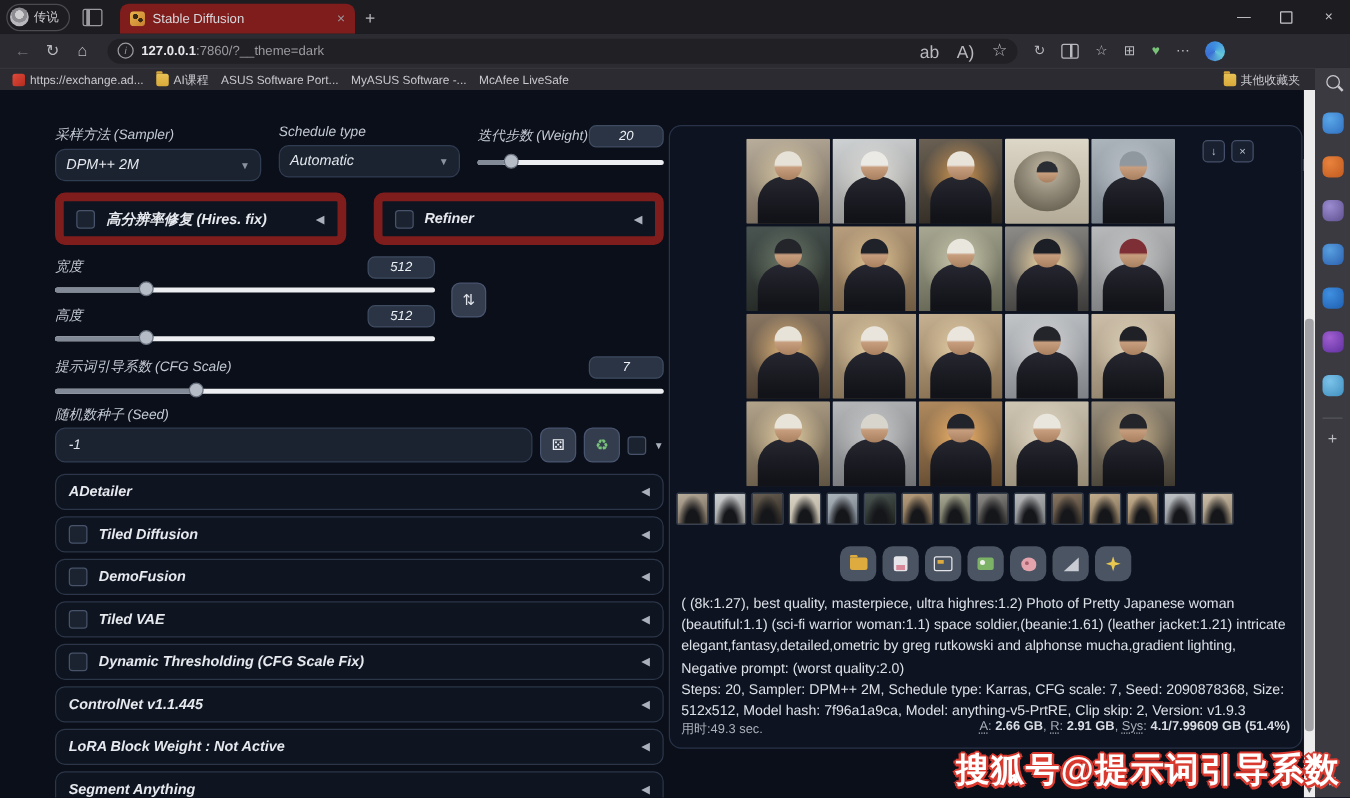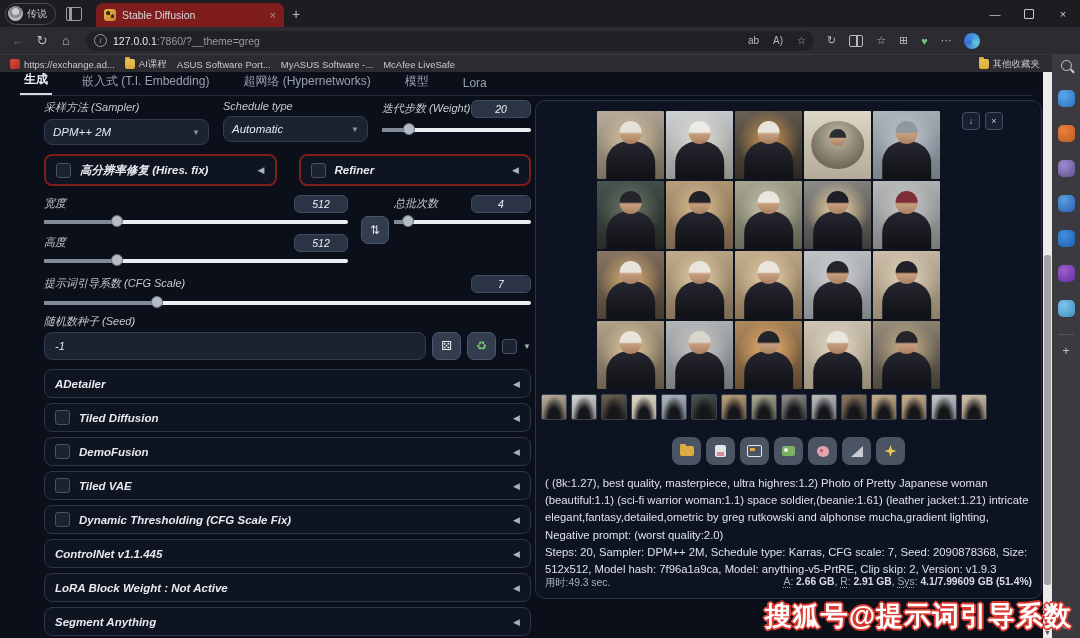--- a/index.html
+++ b/index.html
@@ -21,23 +21,23 @@
   .winbtn{width:34px;height:100%;display:flex;align-items:center;justify-content:center;color:#c6c6cb;font-size:11px;}
   .restore-glyph{width:8px;height:8px;border:1px solid #c6c6cb;border-radius:1px;}
   
   .toolbar{position:absolute;top:27px;left:0;right:0;height:27px;background:#2b2b31;display:flex;align-items:center;}
   .navbtn{color:#b9b9c0;font-size:13px;width:24px;text-align:center;}
   .navbtn.dim{color:#6a6a70;}
   .urlbar{flex:0 0 auto;width:712px;height:20px;background:#202025;border-radius:10px;margin-left:8px;
       display:flex;align-items:center;padding:0 8px;color:#cfcfd4;font-size:10.5px;gap:6px;}
   .info-badge{width:11px;height:11px;border:1px solid #9a9aa0;border-radius:50%;color:#9a9aa0;font-size:8px;
       display:flex;align-items:center;justify-content:center;font-style:italic;}
-  .url-host{color:#e8e8ec;font-weight:normal;}
+  .url-host{color:#e8e8ec;font-weight:bold;}
   .url-rest{color:#9a9aa0;}
-  .urlbar .right-ic{margin-left:auto;display:flex;gap:14px;color:#b9b9c0;font-size:10px;align-items:center;}
+  .urlbar .right-ic{margin-left:auto;display:flex;gap:14px;color:#b9b9c0;font-size:14px;align-items:center;}
   .tool-ic{color:#b9b9c0;font-size:11px;margin-left:13px;}
   .split-ic{width:12px;height:10px;border:1.3px solid #b9b9c0;border-radius:2px;position:relative;margin-left:13px;}
   .split-ic::before{content:"";position:absolute;left:50%;top:0;bottom:0;width:1.3px;background:#b9b9c0;}
   .copilot-ic{width:16px;height:16px;border-radius:50%;margin-left:12px;background:conic-gradient(#3e8fe0,#64c7d9,#3b6fd4,#3e8fe0);}
   
   .bookmarks{position:absolute;top:54px;left:0;width:1052px;height:18px;background:#2b2b31;border-top:1px solid #38383e;
       display:flex;align-items:center;font-size:9.5px;color:#c9c9ce;}
   .bm{display:flex;align-items:center;gap:4px;margin-left:10px;white-space:nowrap;}
   .bm-ic{width:10px;height:10px;border-radius:2px;flex:0 0 auto;}
   .bm-ic.globe-red{background:linear-gradient(135deg,#e04a3a,#b32c20);}
@@ -75,21 +75,21 @@
   .checkbox{width:13px;height:13px;background:#1b2331;border:1px solid #47536a;border-radius:3px;flex:0 0 auto;}
   .acc-box{height:27px;background:#0e1420;border:1px solid #2b3648;border-radius:8px;display:flex;align-items:center;
       padding:0 10px;gap:9px;margin-bottom:5px;}
   .acc-box .acc-label{font-size:11.5px;color:#e6e9ee;font-weight:bold;}
   .acc-arrow{margin-left:auto;color:#aab1bc;font-size:9px;}
   .left-col{position:absolute;left:44px;top:28px;width:487px;font-style:italic;}
   .row1{display:flex;gap:14px;}
   .col-sampler{width:165px;}  .col-schedule{width:145px;}  .col-steps{flex:1;position:relative;}
   .lblrow{display:flex;align-items:center;justify-content:space-between;height:17px;margin-bottom:3px;}
   .hires-row{display:flex;gap:22px;margin-top:9px;}
-  .check-box-wide{flex:1;height:28px;background:#0e1420;border:2px solid #7f1d1d;border-radius:8px;
+  .check-box-wide{flex:1;height:28px;background:#0e1420;border:7px solid #7f1d1d;border-radius:8px;
       display:flex;align-items:center;gap:9px;padding:0 10px;}
   .check-box-wide .cb-label{font-size:11.5px;color:#e6e9ee;font-weight:bold;}
   .dims{position:relative;display:flex;margin-top:9px;}
   .dim-left{width:304px;}  .dim-right{width:137px;margin-left:46px;}
   .dim-ctl{margin-bottom:7px;}
   .swapbtn{position:absolute;left:317px;top:21px;width:26px;height:26px;background:#333d4e;border:1px solid #495570;
       border-radius:7px;color:#dfe3e9;font-size:12px;display:flex;align-items:center;justify-content:center;}
   .cfg{margin-top:2px;}
   .seed{margin-top:6px;}
   .seed-row{display:flex;align-items:center;gap:6px;margin-top:3px;}
@@ -167,21 +167,21 @@
     <span class="winbtn">×</span>
   </div>
 </div>
 
 <div class="toolbar">
   <span class="navbtn dim" style="margin-left:6px">←</span>
   <span class="navbtn">↻</span>
   <span class="navbtn">⌂</span>
   <div class="urlbar">
     <span class="info-badge">i</span>
-    <span><span class="url-host">127.0.0.1</span><span class="url-rest">:7860/?__theme=greg</span></span>
+    <span><span class="url-host">127.0.0.1</span><span class="url-rest">:7860/?__theme=dark</span></span>
     <span class="right-ic">
       <span>ab</span>
       <span>A)</span>
       <span>☆</span>
     </span>
   </div>
   <span class="tool-ic">↻</span>
   <span class="split-ic"></span>
   <span class="tool-ic">☆</span>
   <span class="tool-ic">⊞</span>
@@ -234,27 +234,20 @@
   <span class="sb-plus">+</span>
   <span class="sb-bottom">⚙</span>
 </div>
 
 <div class="scrollbar">
   <span class="scroll-thumb"></span>
   <span class="scroll-arrow" style="bottom:0">▼</span>
 </div>
 
 <div class="page">
-  <div class="sd-tabs" id="sd-tabs">
-      <span class="sd-tab active">生成</span>
-      <span class="sd-tab">嵌入式 (T.I. Embedding)</span>
-      <span class="sd-tab">超网络 (Hypernetworks)</span>
-      <span class="sd-tab">模型</span>
-      <span class="sd-tab">Lora</span>
-    </div>
 
   <div class="left-col">
     <div class="row1">
       <div class="col-sampler">
         <div class="label" style="margin-bottom:4px">采样方法 (Sampler)</div>
         <div class="select">
           <span>DPM++ 2M</span>
           <span class="caret">▼</span>
         </div>
       </div>
@@ -311,31 +304,20 @@
           </div>
           <div class="slider">
             <span class="track"></span>
               <span class="fill" style="width:23%"></span>
               <span class="handle" style="left:22%"></span>
           </div>
         </div>
       </div>
       <span class="swapbtn">⇅</span>
       <div class="dim-right">
-        <div class="dim-ctl">
-          <div class="lblrow">
-            <span class="label">总批次数</span>
-            <span class="numbox" style="width:58px">4</span>
-          </div>
-          <div class="slider">
-            <span class="track"></span>
-              <span class="fill" style="width:9%"></span>
-              <span class="handle" style="left:6%"></span>
-          </div>
-        </div>
       </div>
     </div>
 
     <div class="cfg">
       <div class="lblrow">
         <span class="label">提示词引导系数 (CFG Scale)</span>
         <span class="numbox" style="width:58px">7</span>
       </div>
       <div class="slider" style="margin-top:4px">
         <span class="track"></span>

